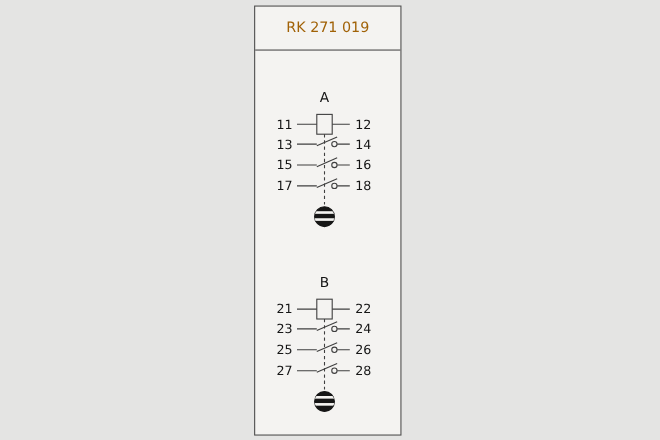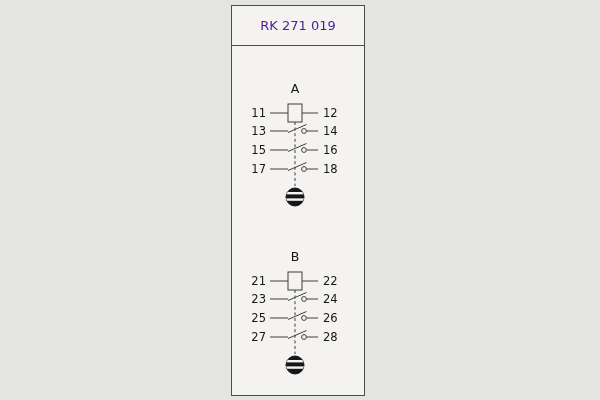--- a/index.html
+++ b/index.html
@@ -19,21 +19,21 @@
     border:1px solid #4d4d4d;
   }
   .header{
     height:40px;
     box-sizing:border-box;
     border-bottom:1px solid #4d4d4d;
     display:flex;align-items:center;justify-content:center;
   }
   .title{
     font-size:13px;
-    color:#4c1d95;
+    color:#a16207;
   }
   .body{
     position:relative;
     width:132px;height:349px;
   }
   .section-label{
     position:absolute;
     left:0;width:126px;
     text-align:center;
     font-size:12.5px;

